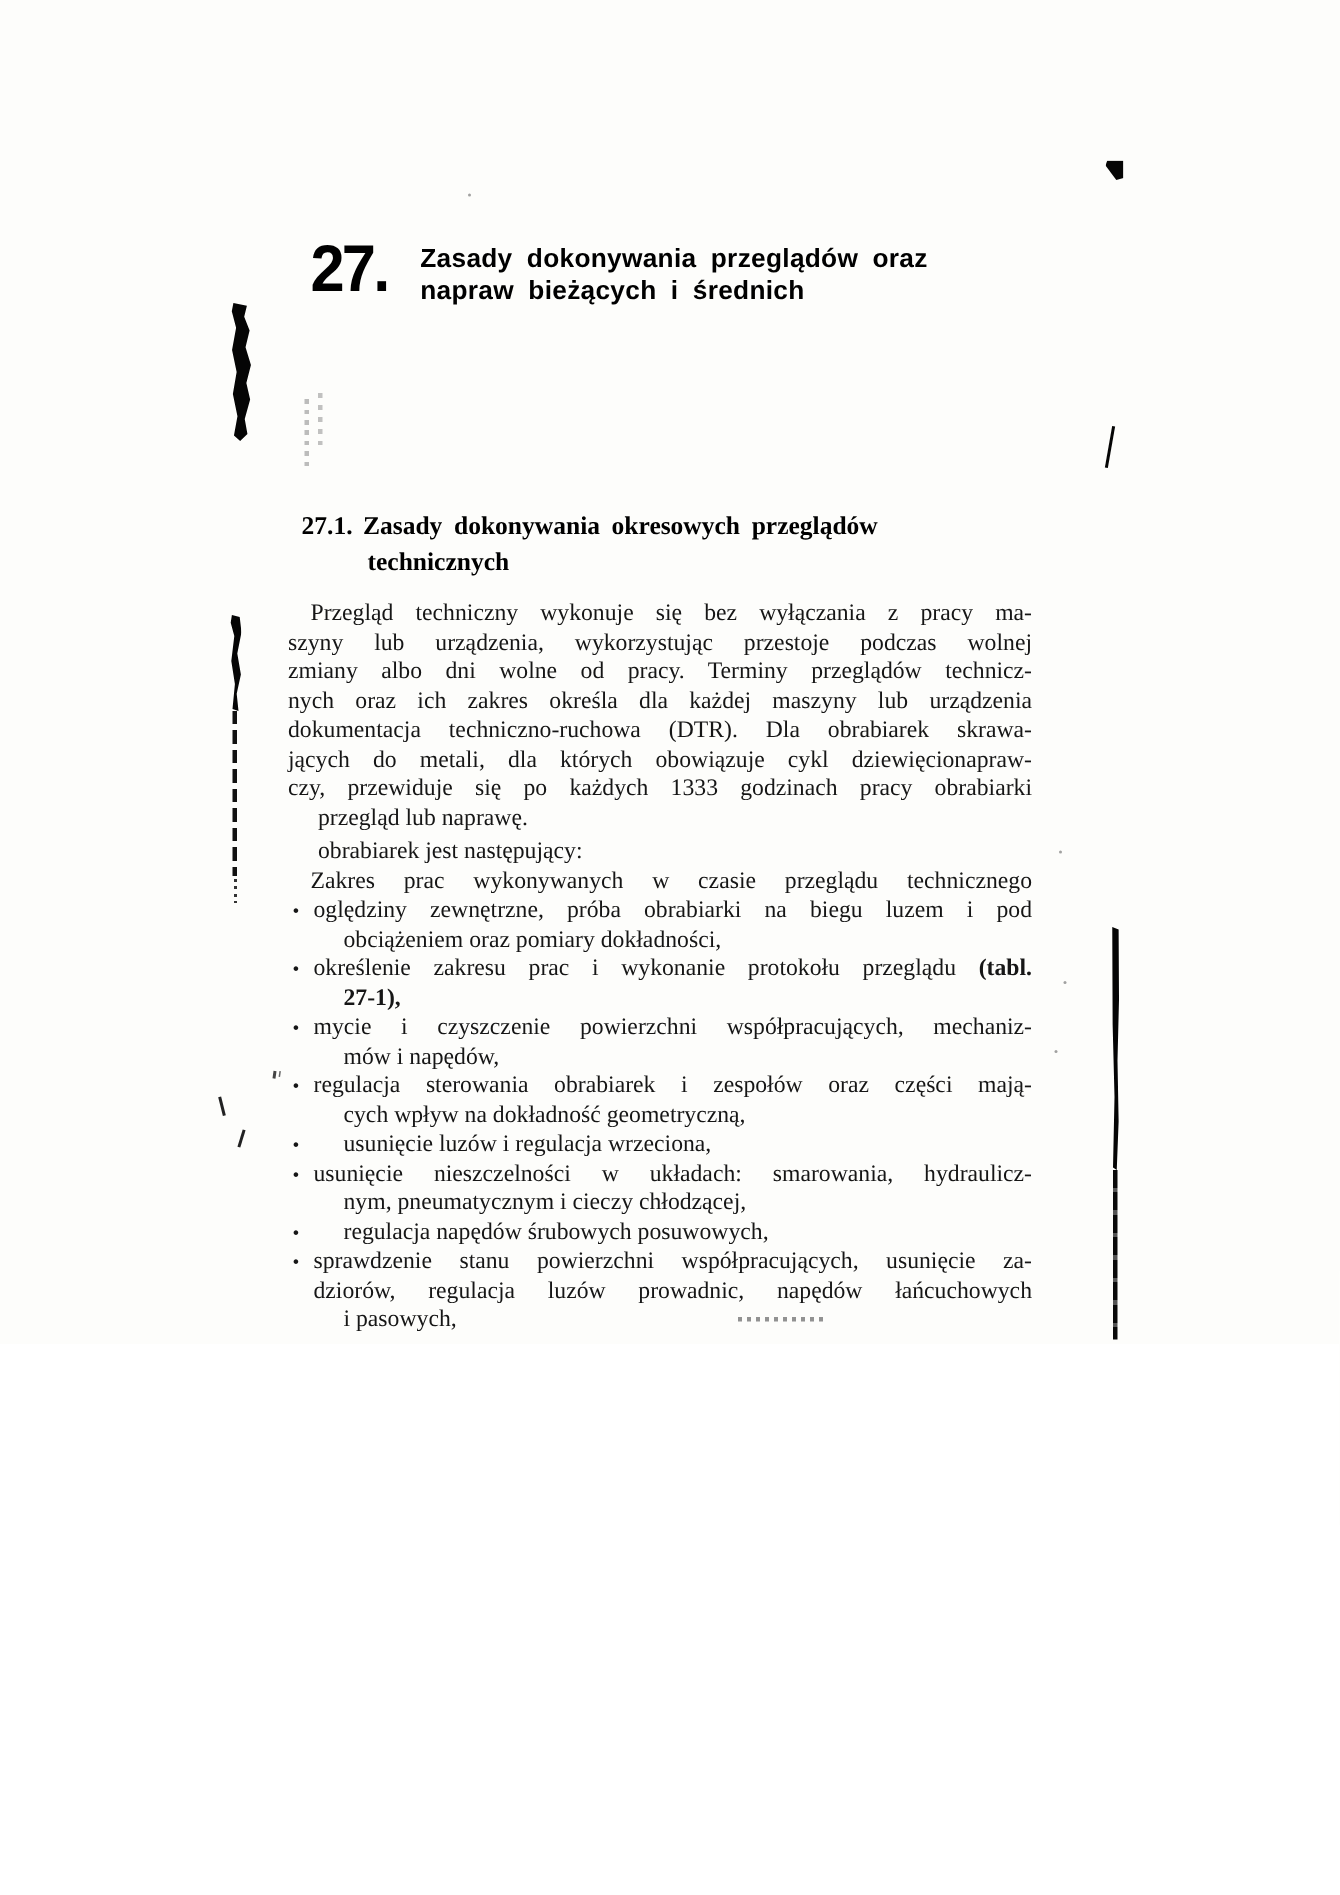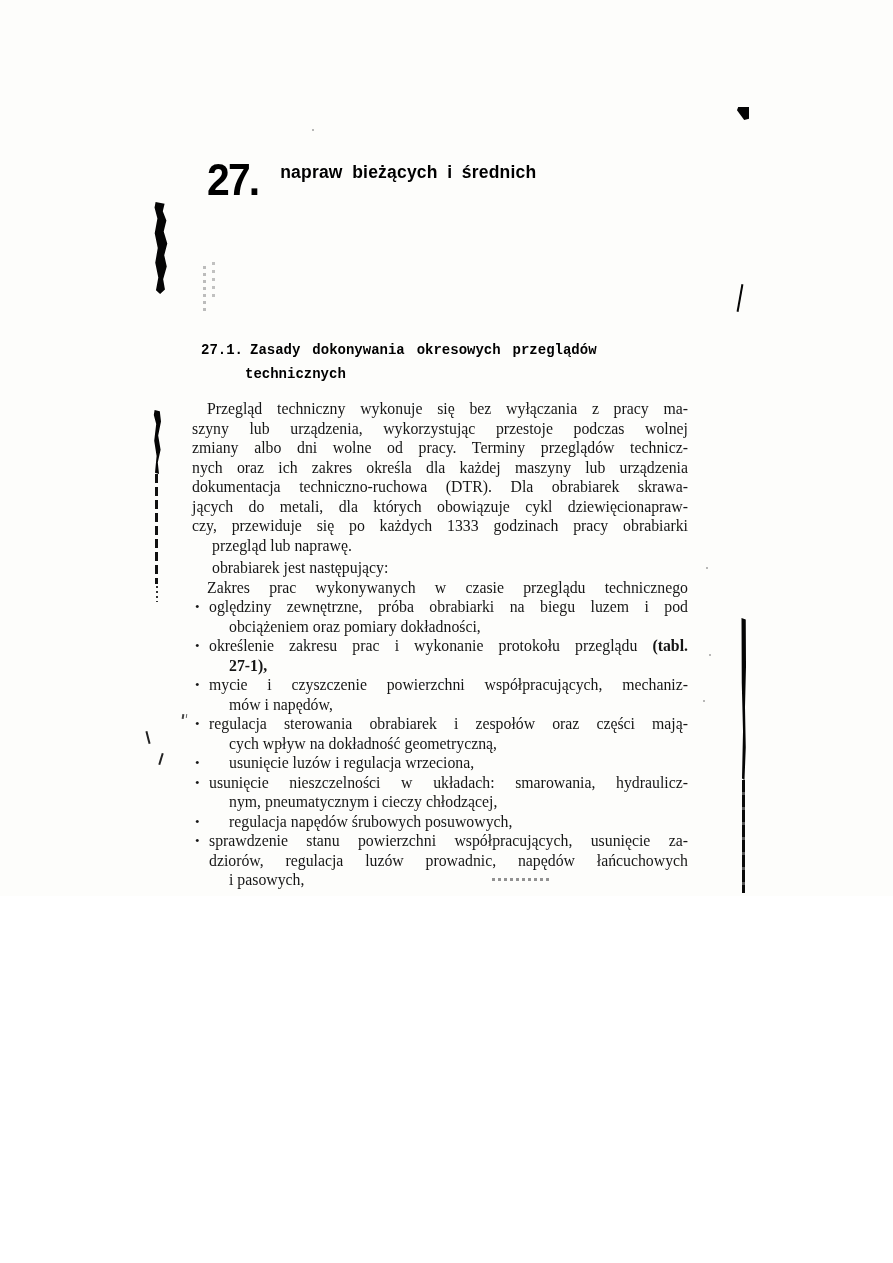--- a/index.html
+++ b/index.html
@@ -20,22 +20,22 @@
   .chapter-title {
     margin-left:18px; margin-top:4px;
     font-family:"Liberation Sans", sans-serif; font-weight:bold;
     font-size:17.5px; line-height:20.5px; word-spacing:4.5px;
     letter-spacing:0.2px; color:#000; white-space:nowrap;
   }
 
   
   .section-head {
     position:absolute; left:201px; top:339px;
-    font-family:Liberation Mono, monospace; font-weight:bold;
-    font-size:14px; line-height:23.5px; word-spacing:3.5px; color:#000;
+    font-family:Liberation Serif, serif; font-weight:bold;
+    font-size:17px; line-height:23.5px; word-spacing:3.5px; color:#000;
     white-space:nowrap;
   }
   .sh-num { margin-right:7px; }
   .sh-line2 { padding-left:44px; }
 
   
   .bodycol {
     position:absolute; left:192px; top:399px; width:496px;
     font-size:15.8px; line-height:19.5px; color:#161616;
   }
@@ -82,20 +82,21 @@
   .dotspeck { position:absolute; width:2px; height:2px; background:#555; opacity:.55; border-radius:50%; }
 </style>
 </head>
 <body>
 
 <div class="page">
 
   <div class="chapter-head">
     <div class="chapter-num">27.</div>
     <div class="chapter-title">
+      <div>Zasady dokonywania przeglądów oraz</div>
       <div>napraw bieżących i średnich</div>
     </div>
   </div>
 
   <div class="section-head">
     <div><span class="sh-num">27.1.</span><span>Zasady dokonywania okresowych przeglądów</span></div>
     <div class="sh-line2">technicznych</div>
   </div>
 
   <div class="bodycol">

